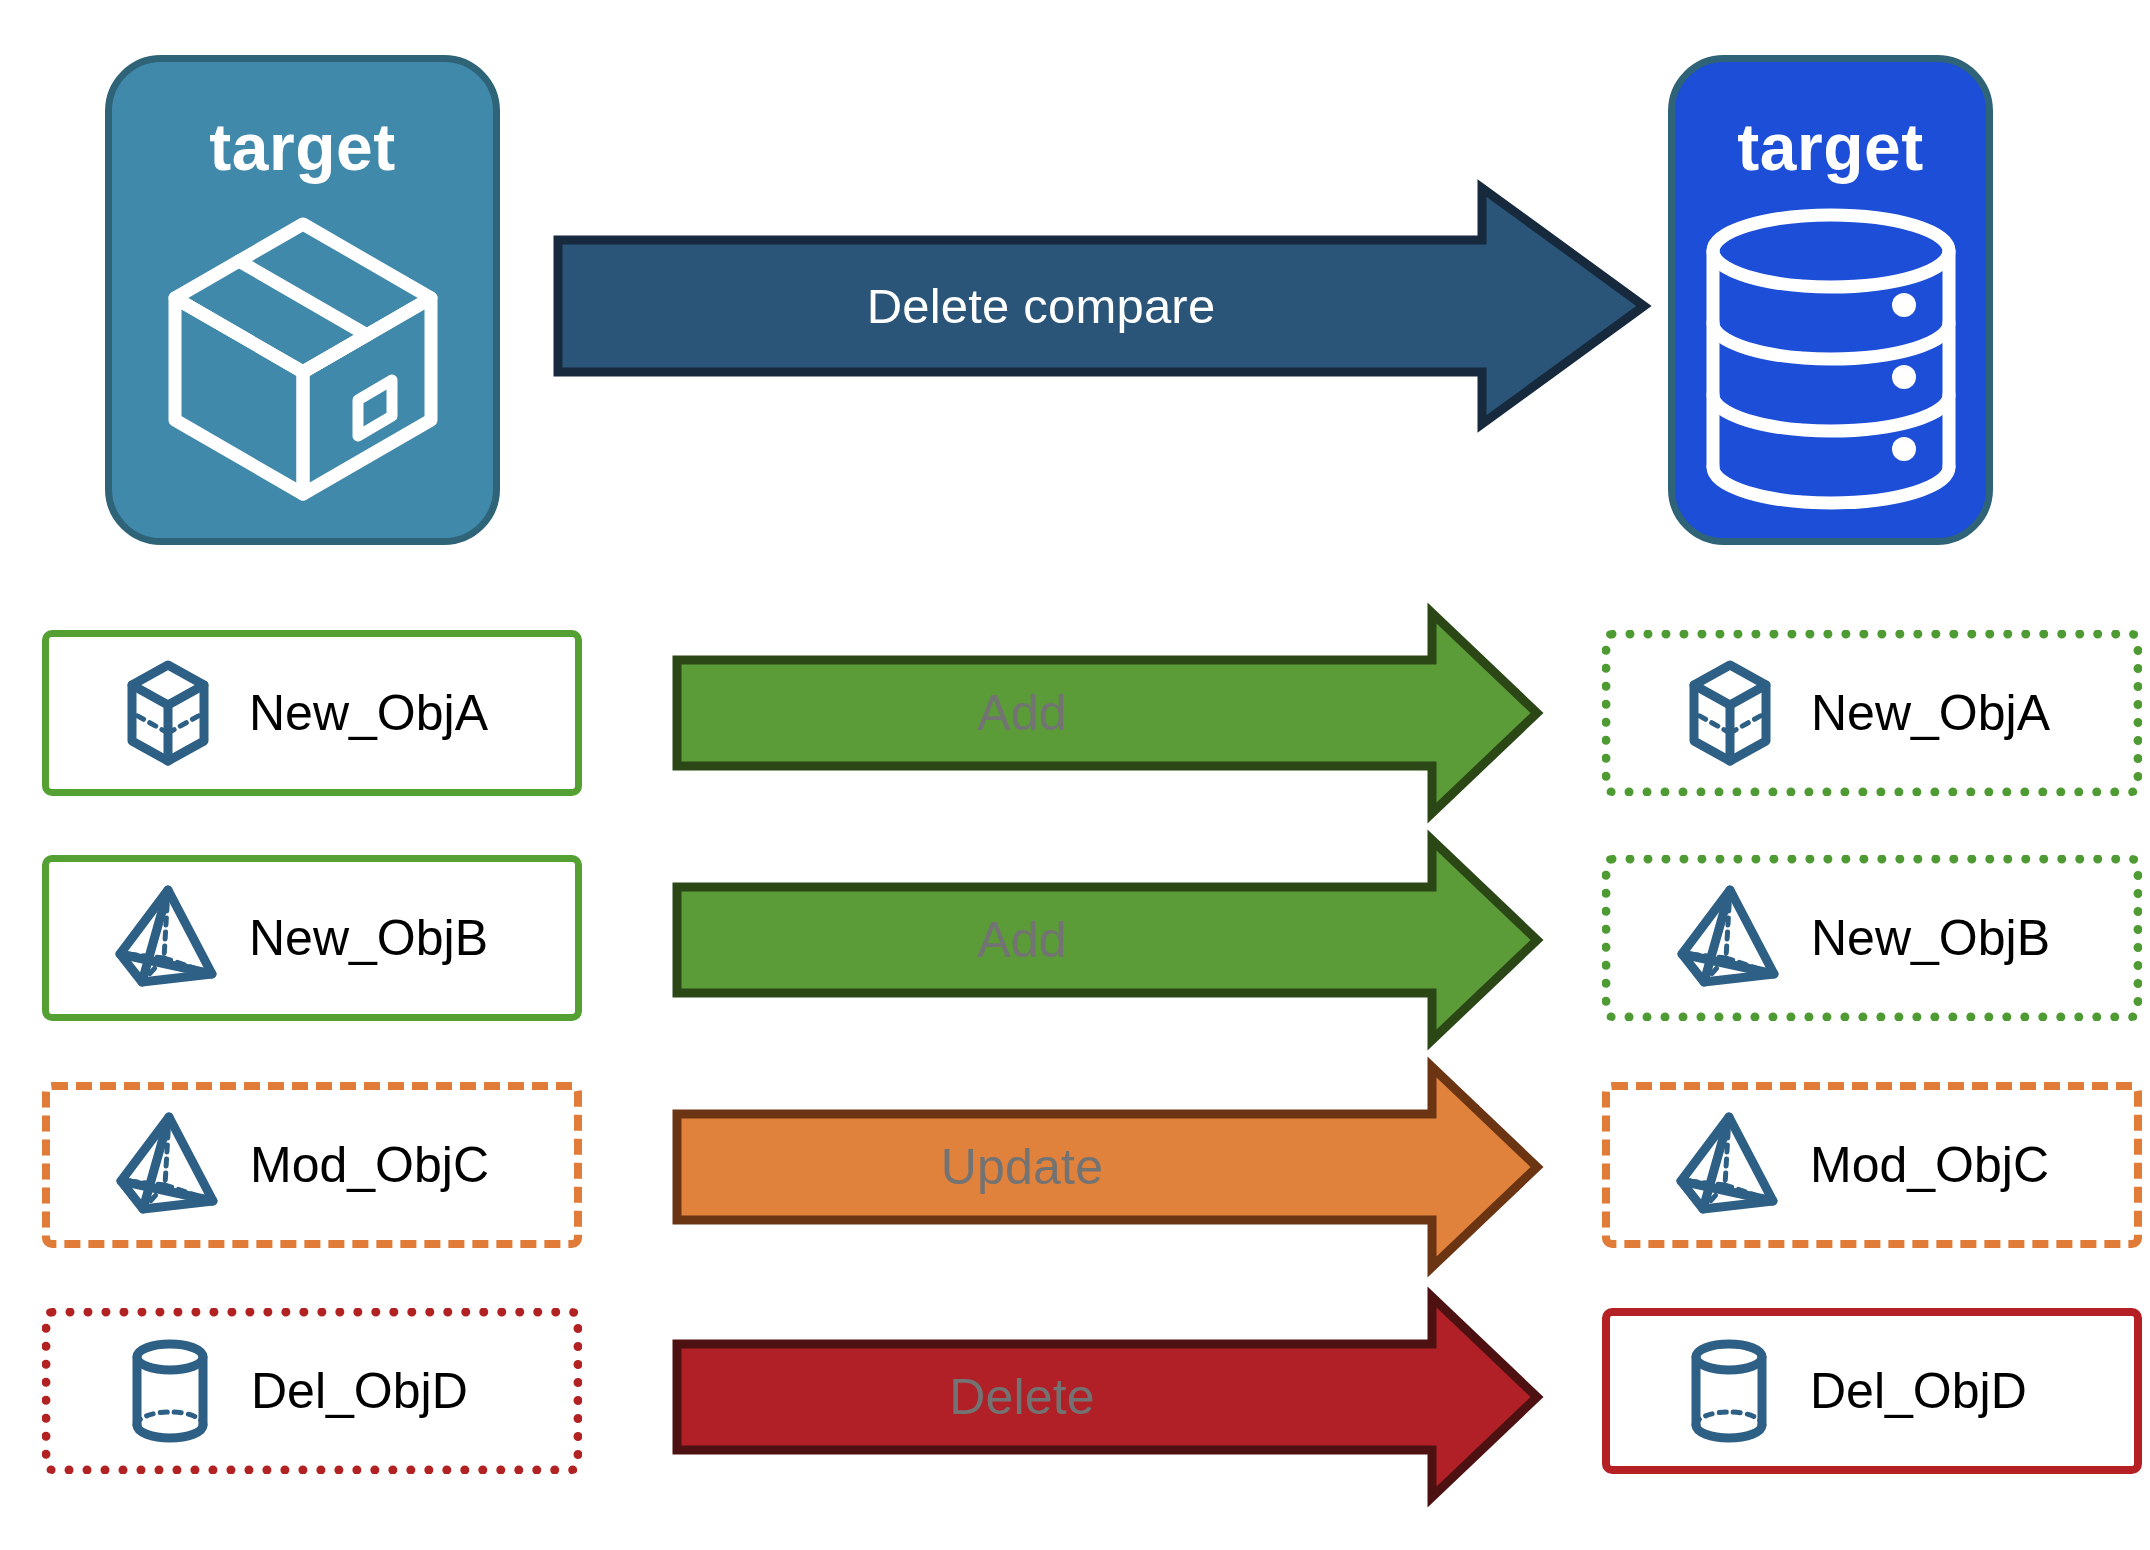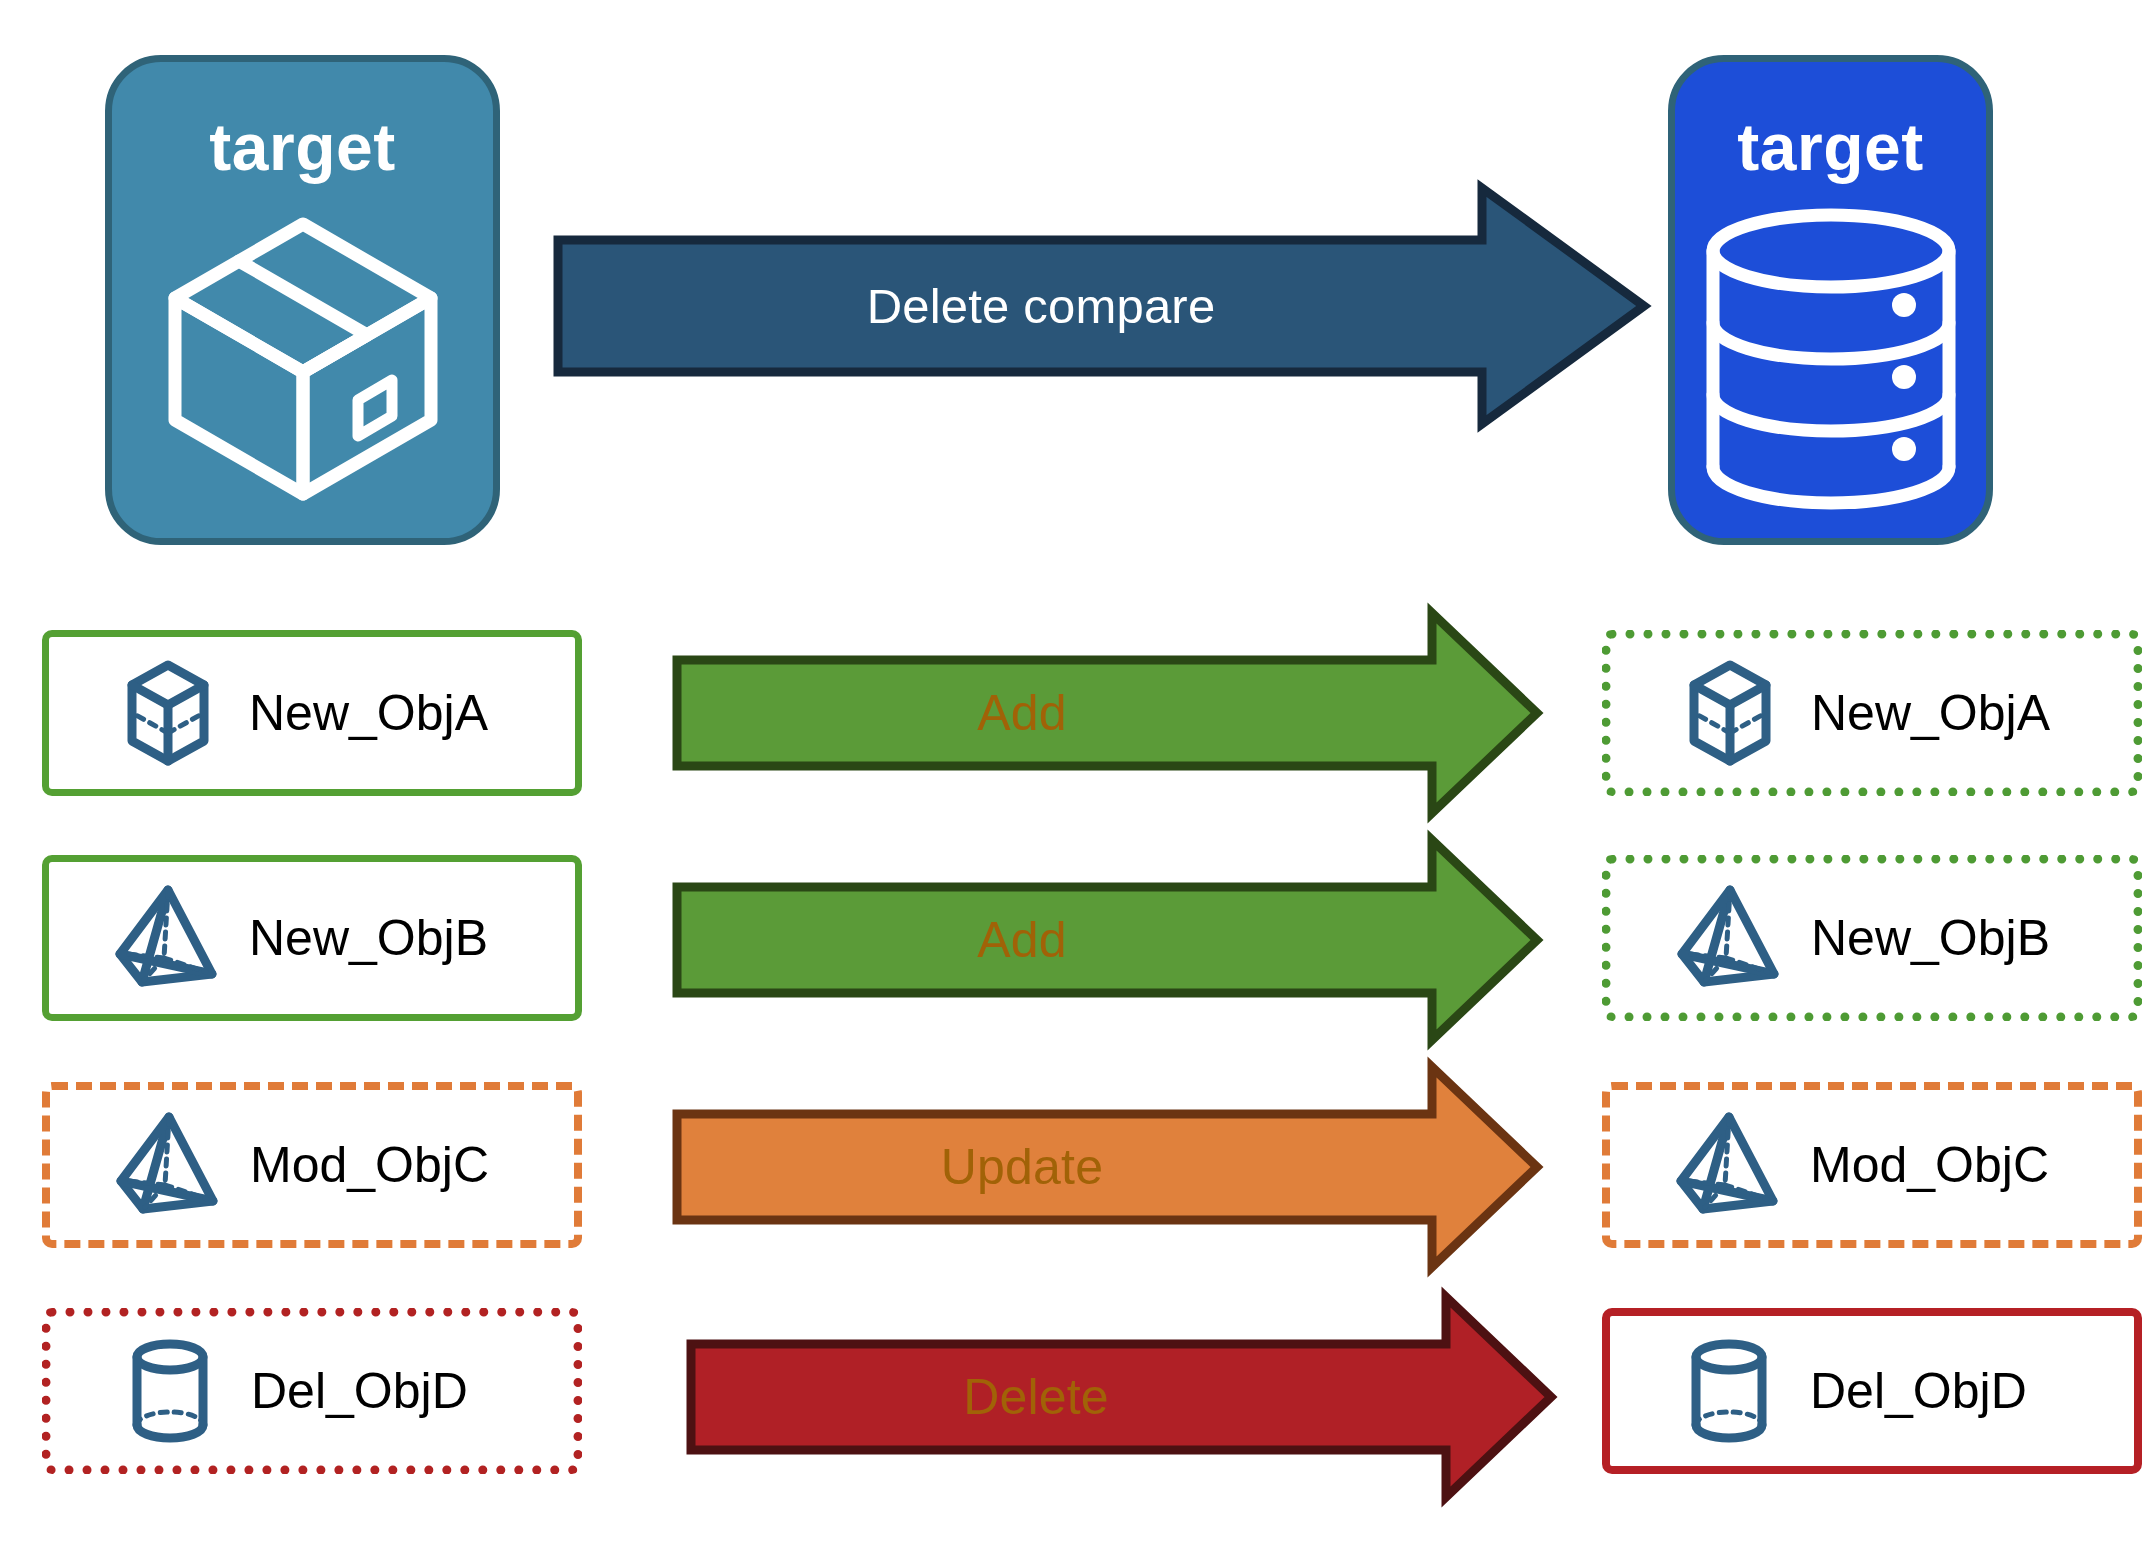--- a/index.html
+++ b/index.html
@@ -53,21 +53,21 @@
   .chip.dotted-green{border:9px dotted #4e9b34;}
   .chip.dashed-orange{border:8px dashed #e07b38;}
   .chip.dotted-red{border:9px dotted #b22222;}
   .chip.solid-red{border:8px solid #b52025;}
 
   
   .rowarrow{position:absolute;}
   .rowarrow .lbl{
     position:absolute;left:0;top:0;width:100%;height:100%;
     display:flex;align-items:center;justify-content:center;
-    color:#a16207;font-size:50px;letter-spacing:0.2px;
+    color:#737373;font-size:50px;letter-spacing:0.2px;
     padding-right:170px;box-sizing:border-box;
     pointer-events:none;
   }
   svg{display:block;overflow:visible;}
 </style>
 </head>
 <body>
 
 <div class="stage">
 
@@ -259,21 +259,21 @@
           <path d="M23 22 L23 90"></path>
           <path d="M89 22 L89 90"></path>
           <path d="M23 90 a33 13 0 0 0 66 0"></path>
         </g>
         <path d="M23 90 a33 13 0 0 1 66 0" fill="none" stroke="#2e5f85" stroke-width="5" stroke-dasharray="7 7" stroke-linecap="round"></path>
       </svg>
     </div>
     <div class="chip-label">Del_ObjD</div>
   </div>
 
-  <div class="rowarrow" style="left:672px;top:1292px;width:870px;height:210px;margin-left:14px;">
+  <div class="rowarrow" style="left:672px;top:1292px;width:870px;height:210px;">
     <svg width="870" height="210" viewBox="0 0 870 210">
       <polygon points="5,52 760,52 760,5 865,105 760,205 760,158 5,158" fill="#b02026" stroke="#4d1112" stroke-width="9" stroke-linejoin="miter"></polygon>
     </svg>
     <div class="lbl">Delete</div>
   </div>
 
   <div class="chip solid-red" style="left:1602px;top:1308px;width:540px;height:166px;">
     <div class="chip-icon">
       <svg width="112" height="112" viewBox="0 0 112 112">
         <g fill="none" stroke="#2e5f85" stroke-width="9" stroke-linejoin="round" stroke-linecap="round">

